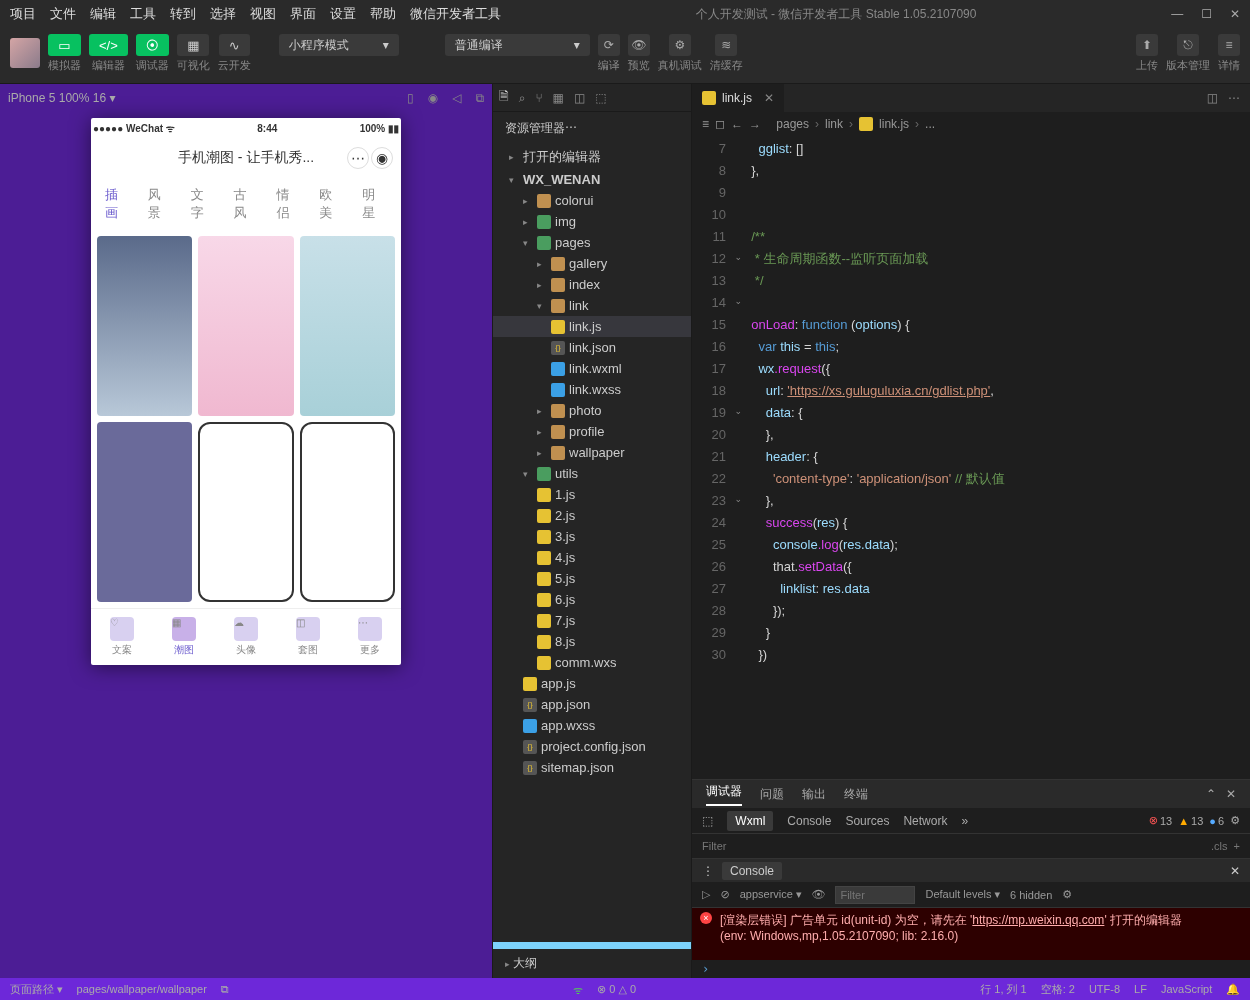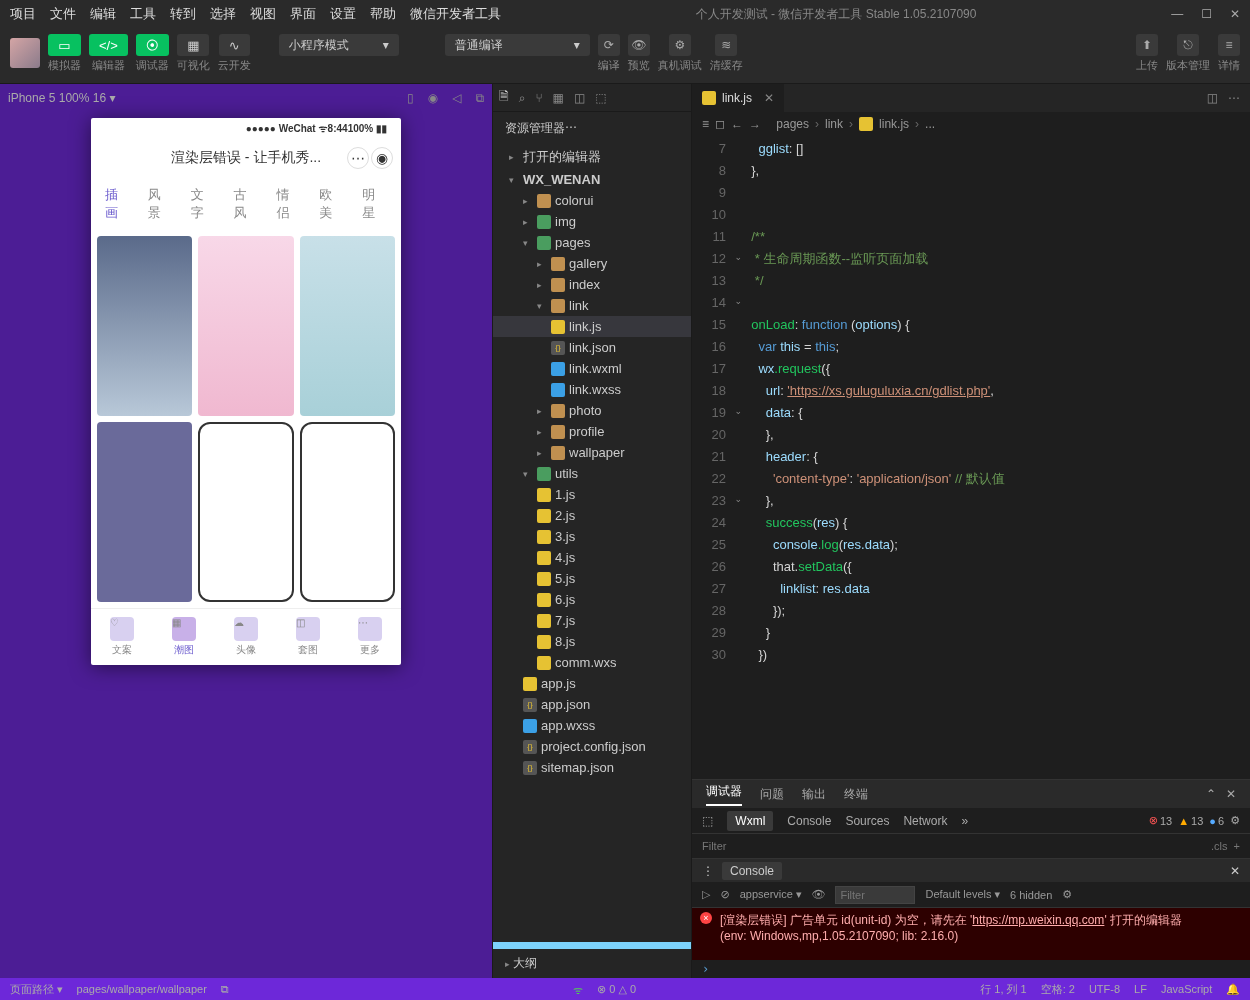--- a/index.html
+++ b/index.html
@@ -18,21 +18,21 @@
 .tb-select{background:#3a3a3a;color:#ccc;padding:4px 10px;border-radius:3px;min-width:120px;height:22px;display:flex;align-items:center;justify-content:space-between;font-size:12px}
 .tb-select.wide{min-width:145px}
 .tb-icon{width:22px;height:22px;background:#3a3a3a;border-radius:3px;display:flex;align-items:center;justify-content:center;color:#aaa}
 .tb-spacer{flex:1}
 .main{display:flex;height:calc(1000px - 28px - 56px - 22px)}
 .sim-panel{width:492px;background:#4c1d95;display:flex;flex-direction:column}
 .sim-bar{height:28px;display:flex;align-items:center;padding:0 8px;color:#aaa;font-size:12px;gap:10px}
 .sim-bar-left{flex:1}
 .sim-bar-icons{display:flex;gap:14px;color:#888}
 .phone{width:310px;background:#fff;margin:6px auto;border-radius:2px;color:#333;box-shadow:0 2px 20px rgba(0,0,0,0.5)}
-.phone-status{height:20px;display:flex;align-items:center;padding:0 14px;font-size:10px;font-weight:bold;justify-content:flex-end}
+.phone-status{height:20px;display:flex;align-items:center;padding:0 2px;font-size:10px;font-weight:bold;justify-content:space-between}
 .phone-header{height:40px;display:flex;align-items:center;justify-content:center;position:relative;font-size:14px}
 .phone-capsule{position:absolute;right:8px;display:flex;gap:2px}
 .cap{width:22px;height:22px;border:1px solid #ddd;border-radius:11px;display:flex;align-items:center;justify-content:center}
 .phone-tabs{display:flex;gap:18px;padding:8px 14px;font-size:13px;color:#888}
 .phone-tabs span.active{color:#6a5acd}
 .phone-grid{display:grid;grid-template-columns:1fr 1fr 1fr;gap:6px;padding:6px}
 .phone-img{height:180px;border-radius:4px}
 .phone-nav{display:flex;justify-content:space-around;padding:8px 0;border-top:1px solid #eee}
 .nav-item{display:flex;flex-direction:column;align-items:center;font-size:10px;color:#888;gap:2px}
 .nav-icon{width:24px;height:24px;border-radius:4px}
@@ -59,21 +59,21 @@
 .editor-tabs{height:28px;background:#252525;display:flex;align-items:center}
 .editor-tab{height:28px;padding:0 10px;display:flex;align-items:center;gap:6px;background:#1e1e1e;font-size:12px;color:#ddd}
 .editor-tab-icons{margin-left:auto;display:flex;gap:10px;padding:0 10px;color:#888}
 .crumbs{height:24px;display:flex;align-items:center;padding:0 10px;gap:6px;color:#999;font-size:12px}
 .crumbs .sep{color:#666}
 .editor-body{flex:1;display:flex;overflow:hidden;font-family:Consolas,monospace;font-size:13px}
 .gutter{width:52px;text-align:right;color:#666;padding:2px 18px 2px 0;line-height:22px;position:relative}
 .fold-marks{position:absolute;right:2px;top:0;width:12px}
 .fold{color:#888;font-size:9px;height:22px;line-height:22px}
 .code{flex:1;padding:2px 0;line-height:22px;white-space:pre;color:#d4d4d4;overflow:hidden}
-.c-kw{color:#569cd6}.c-fn{color:#22c55e}.c-str{color:#ce9178}.c-prop{color:#9cdcfe}.c-var{color:#9cdcfe}.c-cm{color:#6a9955}.c-url{color:#ce9178;text-decoration:underline}
+.c-kw{color:#569cd6}.c-fn{color:#d946ef}.c-str{color:#ce9178}.c-prop{color:#9cdcfe}.c-var{color:#9cdcfe}.c-cm{color:#6a9955}.c-url{color:#ce9178;text-decoration:underline}
 .debugger{border-top:1px solid #333;background:#1e1e1e;display:flex;flex-direction:column}
 .dbg-tabs{height:28px;background:#2a2a2a;display:flex;align-items:center;gap:18px;padding:0 14px;font-size:12px;color:#aaa}
 .dbg-tabs span.active{color:#fff;border-bottom:2px solid #fff;padding-bottom:4px}
 .dbg-controls{margin-left:auto;display:flex;gap:10px}
 .dbg-toolbar{height:26px;display:flex;align-items:center;padding:0 10px;gap:14px;font-size:12px;color:#aaa;border-bottom:1px solid #333}
 .dbg-toolbar span.active{background:#3a3a3a;padding:3px 8px;border-radius:2px;color:#fff}
 .dbg-badges{margin-left:auto;display:flex;gap:6px;font-size:11px}
 .badge{display:flex;align-items:center;gap:2px}
 .dbg-styles{height:28px;display:flex;align-items:center;padding:0 14px;gap:20px;font-size:12px;border-bottom:1px solid #333}
 .dbg-styles span.active{color:#fff}
@@ -188,21 +188,21 @@
         <span>⧉</span>
       </div>
     </div>
     <div class="phone">
       <div class="phone-status">
         <span><span>●●●●● WeChat</span> ᯤ</span>
         <span>8:44</span>
         <span><span>100%</span> ▮▮</span>
       </div>
       <div class="phone-header">
-        <span>渲染层错误 - 让手机秀...</span>
+        <span>手机潮图 - 让手机秀...</span>
         <div class="phone-capsule">
           <div class="cap">⋯</div>
           <div class="cap">◉</div>
         </div>
       </div>
       <div class="phone-tabs">
         <span class="active">插画</span>
         <span>风景</span>
         <span>文字</span>
         <span>古风</span>

